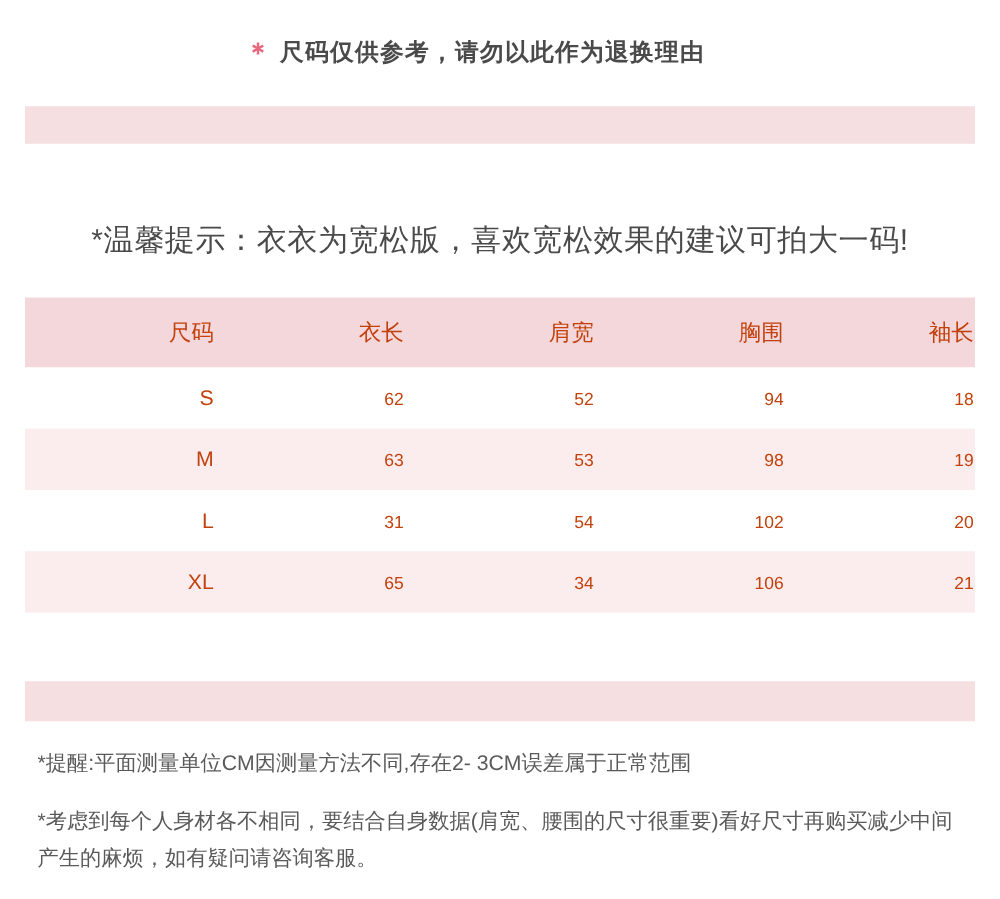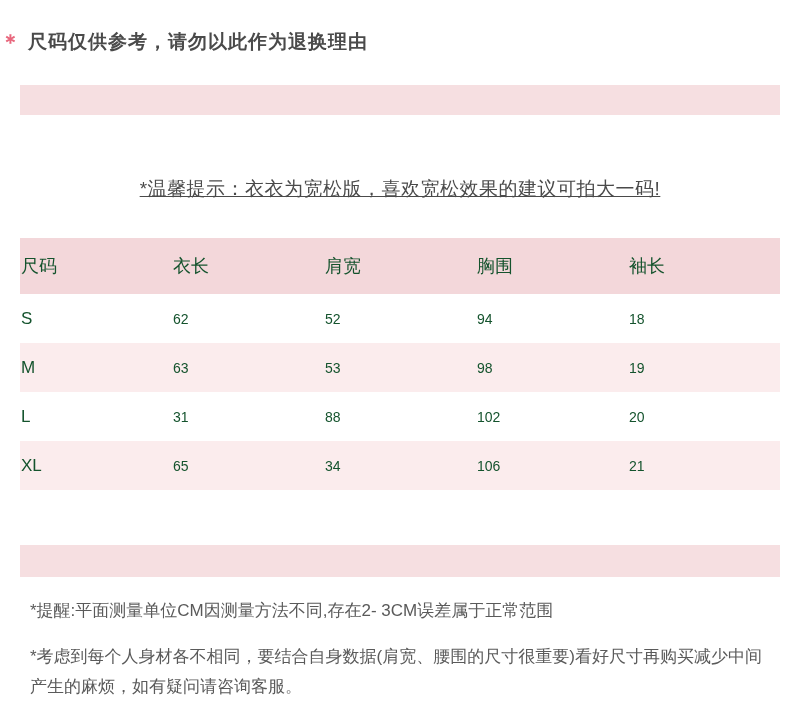--- a/index.html
+++ b/index.html
@@ -15,20 +15,21 @@
     overflow: hidden;
     position: relative;
   }
 
   
   .notice {
     position: absolute;
     top: 28px;
     left: 0;
     width: 760px;
+    text-align: center;
     font-size: 19px;
     font-weight: bold;
     color: #4a4a4a;
     letter-spacing: 1px;
   }
   .notice .asterisk {
     color: #e8677d;
     font-size: 21px;
     font-weight: bold;
     margin-right: 6px;
@@ -45,43 +46,42 @@
     background: #f6dfe1;
   }
 
   
   .tip {
     position: absolute;
     top: 176px;
     left: 0;
     width: 800px;
     text-align: center;
-    font-size: 19px;
+    font-size: 24px;
     color: #4a4a4a;
     letter-spacing: 0.5px;
-    text-decoration: underline;
   }
 
   
   .table-wrap {
     position: absolute;
     top: 238px;
     left: 20px;
     width: 760px;
   }
   table.size-table {
     border-collapse: collapse;
     width: 760px;
     table-layout: fixed;
   }
   table.size-table th,
   table.size-table td {
     border: none;
-    text-align: left;
-    color: #14532d;
+    text-align: right;
+    color: #c2410c;
     font-weight: normal;
   }
   table.size-table thead th {
     height: 54px;
     background: #f3d7da;
     font-size: 18px;
   }
   table.size-table tbody td {
     height: 47px;
     font-size: 14px;
@@ -163,21 +163,21 @@
       <tr class="even">
         <td class="size-cell">M</td>
         <td class="n-1">63</td>
         <td class="n-2">53</td>
         <td class="n-3">98</td>
         <td class="n-4">19</td>
       </tr>
       <tr class="odd">
         <td class="size-cell">L</td>
         <td class="n-1">31</td>
-        <td class="n-2">88</td>
+        <td class="n-2">54</td>
         <td class="n-3">102</td>
         <td class="n-4">20</td>
       </tr>
       <tr class="even">
         <td class="size-cell">XL</td>
         <td class="n-1">65</td>
         <td class="n-2">34</td>
         <td class="n-3">106</td>
         <td class="n-4">21</td>
       </tr>

